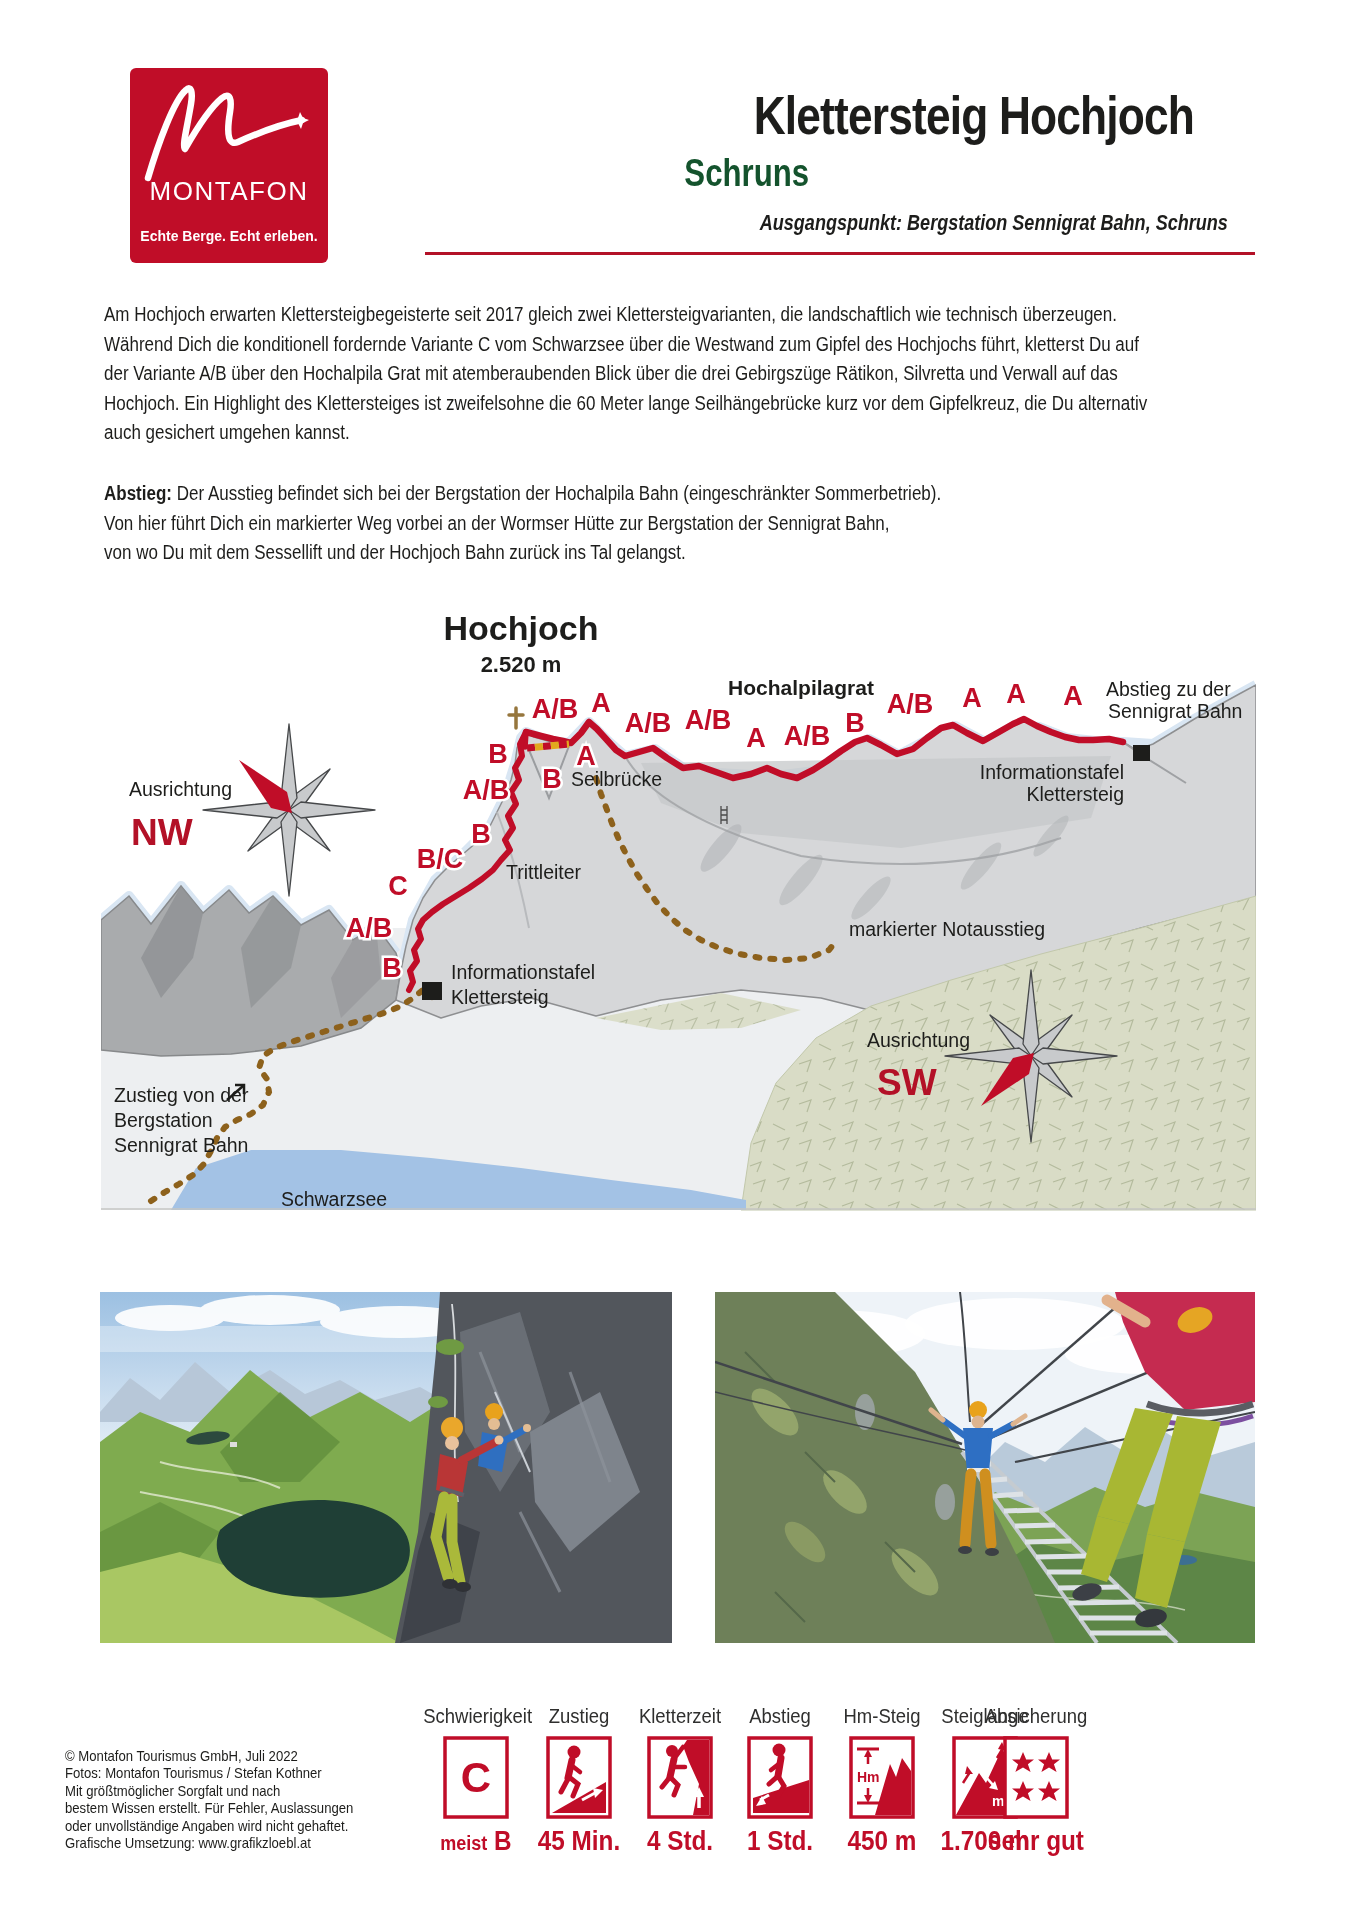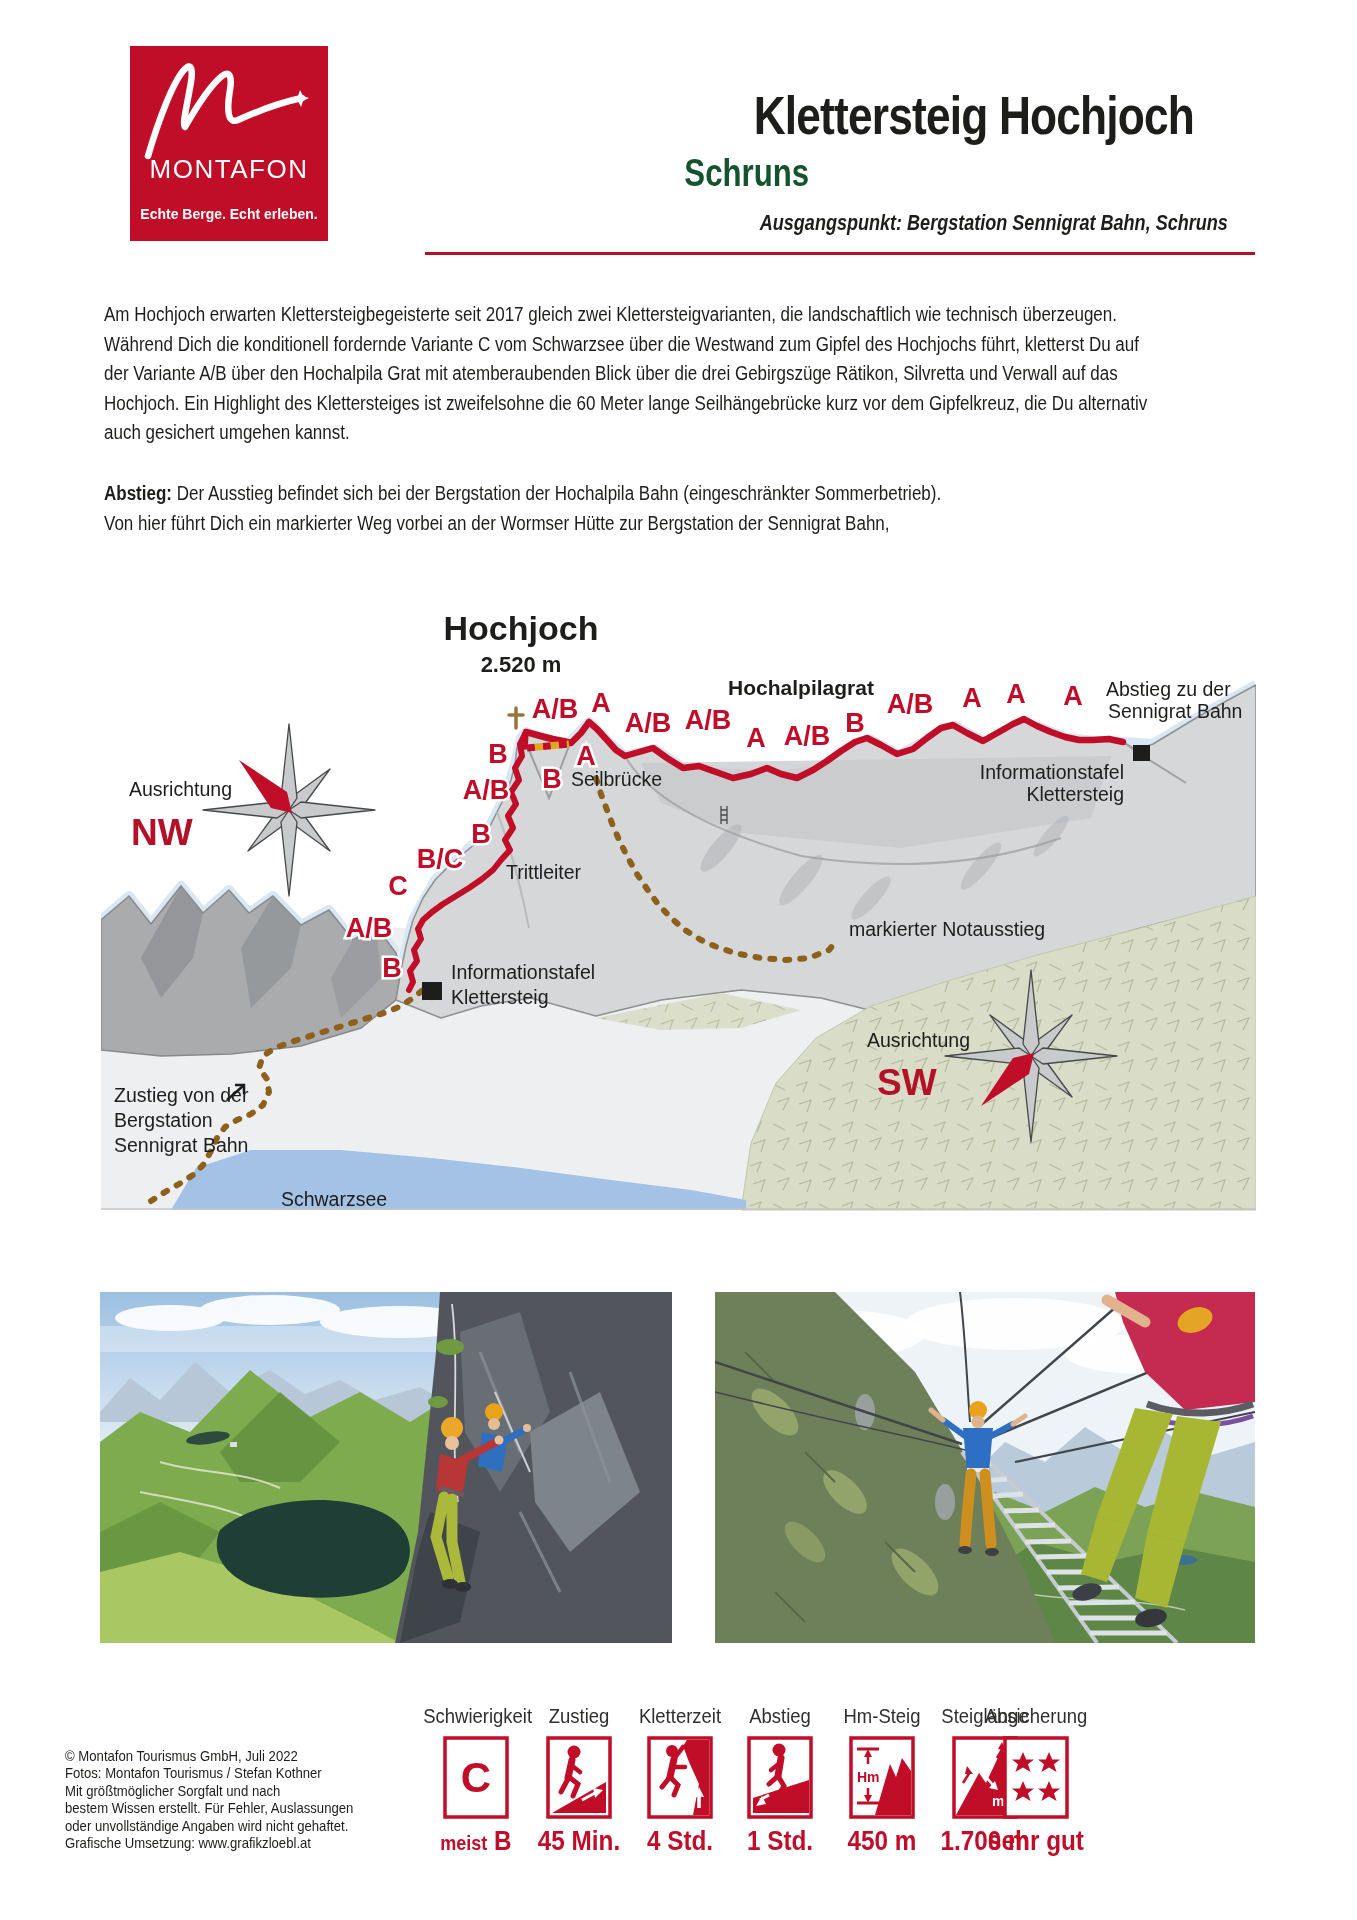--- a/index.html
+++ b/index.html
@@ -3,21 +3,21 @@
 <meta charset="utf-8">
 <style>
   html,body{margin:0;padding:0;background:#888;}
   .page{position:relative;width:1357px;height:1920px;background:#ffffff;
         font-family:"Liberation Sans",sans-serif;color:#1d1d1b;overflow:hidden;margin:0 auto;}
   .abs{position:absolute;}
   .cond{display:inline-block;transform:scaleX(.85);transform-origin:left center;white-space:nowrap;}
   .cond-r{display:inline-block;transform:scaleX(.82);transform-origin:right center;white-space:nowrap;}
 
   
-  .logo-box{left:130px;top:46px;width:198px;height:195px;background:#c00d28;}
+  .logo-box{left:130px;top:68px;width:198px;height:195px;background:#c00d28;border-radius:6px;}
   .logo-art{left:10px;top:14px;}
   .logo-name{left:0;top:108px;width:198px;text-align:center;color:#fff;font-size:26px;letter-spacing:1.5px;}
   .logo-tag{left:0;top:160px;width:198px;text-align:center;color:#fff;font-size:14px;font-weight:700;}
   .title-wrap{right:129px;top:88px;text-align:left;}
   .doc-title{font-size:54px;font-weight:700;letter-spacing:-1px;line-height:1;}
   .doc-sub{font-size:38px;font-weight:700;color:#14532d;line-height:1;margin-top:12px;}
   .doc-start{font-size:22px;font-weight:700;margin-top:18px;font-style:italic;}
   .header-rule{left:425px;top:252px;width:830px;height:3px;background:#b31127;}
 
   
@@ -72,20 +72,21 @@
   <div class="abs intro1">
     <div><span class="cond">Am Hochjoch erwarten Klettersteigbegeisterte seit 2017 gleich zwei Klettersteigvarianten, die landschaftlich wie technisch überzeugen.</span></div>
     <div><span class="cond">Während Dich die konditionell fordernde Variante C vom Schwarzsee über die Westwand zum Gipfel des Hochjochs führt, kletterst Du auf</span></div>
     <div><span class="cond">der Variante A/B über den Hochalpila Grat mit atemberaubenden Blick über die drei Gebirgszüge Rätikon, Silvretta und Verwall auf das</span></div>
     <div><span class="cond">Hochjoch. Ein Highlight des Klettersteiges ist zweifelsohne die 60 Meter lange Seilhängebrücke kurz vor dem Gipfelkreuz, die Du alternativ</span></div>
     <div><span class="cond">auch gesichert umgehen kannst.</span></div>
   </div>
   <div class="abs intro2">
     <div><span class="cond"><span class="b">Abstieg:</span><span> Der Ausstieg befindet sich bei der Bergstation der Hochalpila Bahn (eingeschränkter Sommerbetrieb).</span></span></div>
     <div><span class="cond">Von hier führt Dich ein markierter Weg vorbei an der Wormser Hütte zur Bergstation der Sennigrat Bahn,</span></div>
+    <div><span class="cond">von wo Du mit dem Sessellift und der Hochjoch Bahn zurück ins Tal gelangst.</span></div>
   </div>
 
   <svg class="abs map-wrap" width="1155" height="615" viewBox="0 0 1155 615">
     <defs>
       <pattern id="scrub" width="46" height="40" patternUnits="userSpaceOnUse">
         <rect width="46" height="40" fill="#d9dcc6"></rect>
         <path d="M5,8 L16,4 L12,14 M28,6 L40,12 M8,26 L20,22 L16,34 M32,24 L44,20 38,32" fill="none" stroke="#b4bb9d" stroke-width="1.2"></path>
       </pattern>
       <g id="cstar8">
         <polygon points="41,-41 14.8,-5 0,0 5,-14.8"></polygon>

